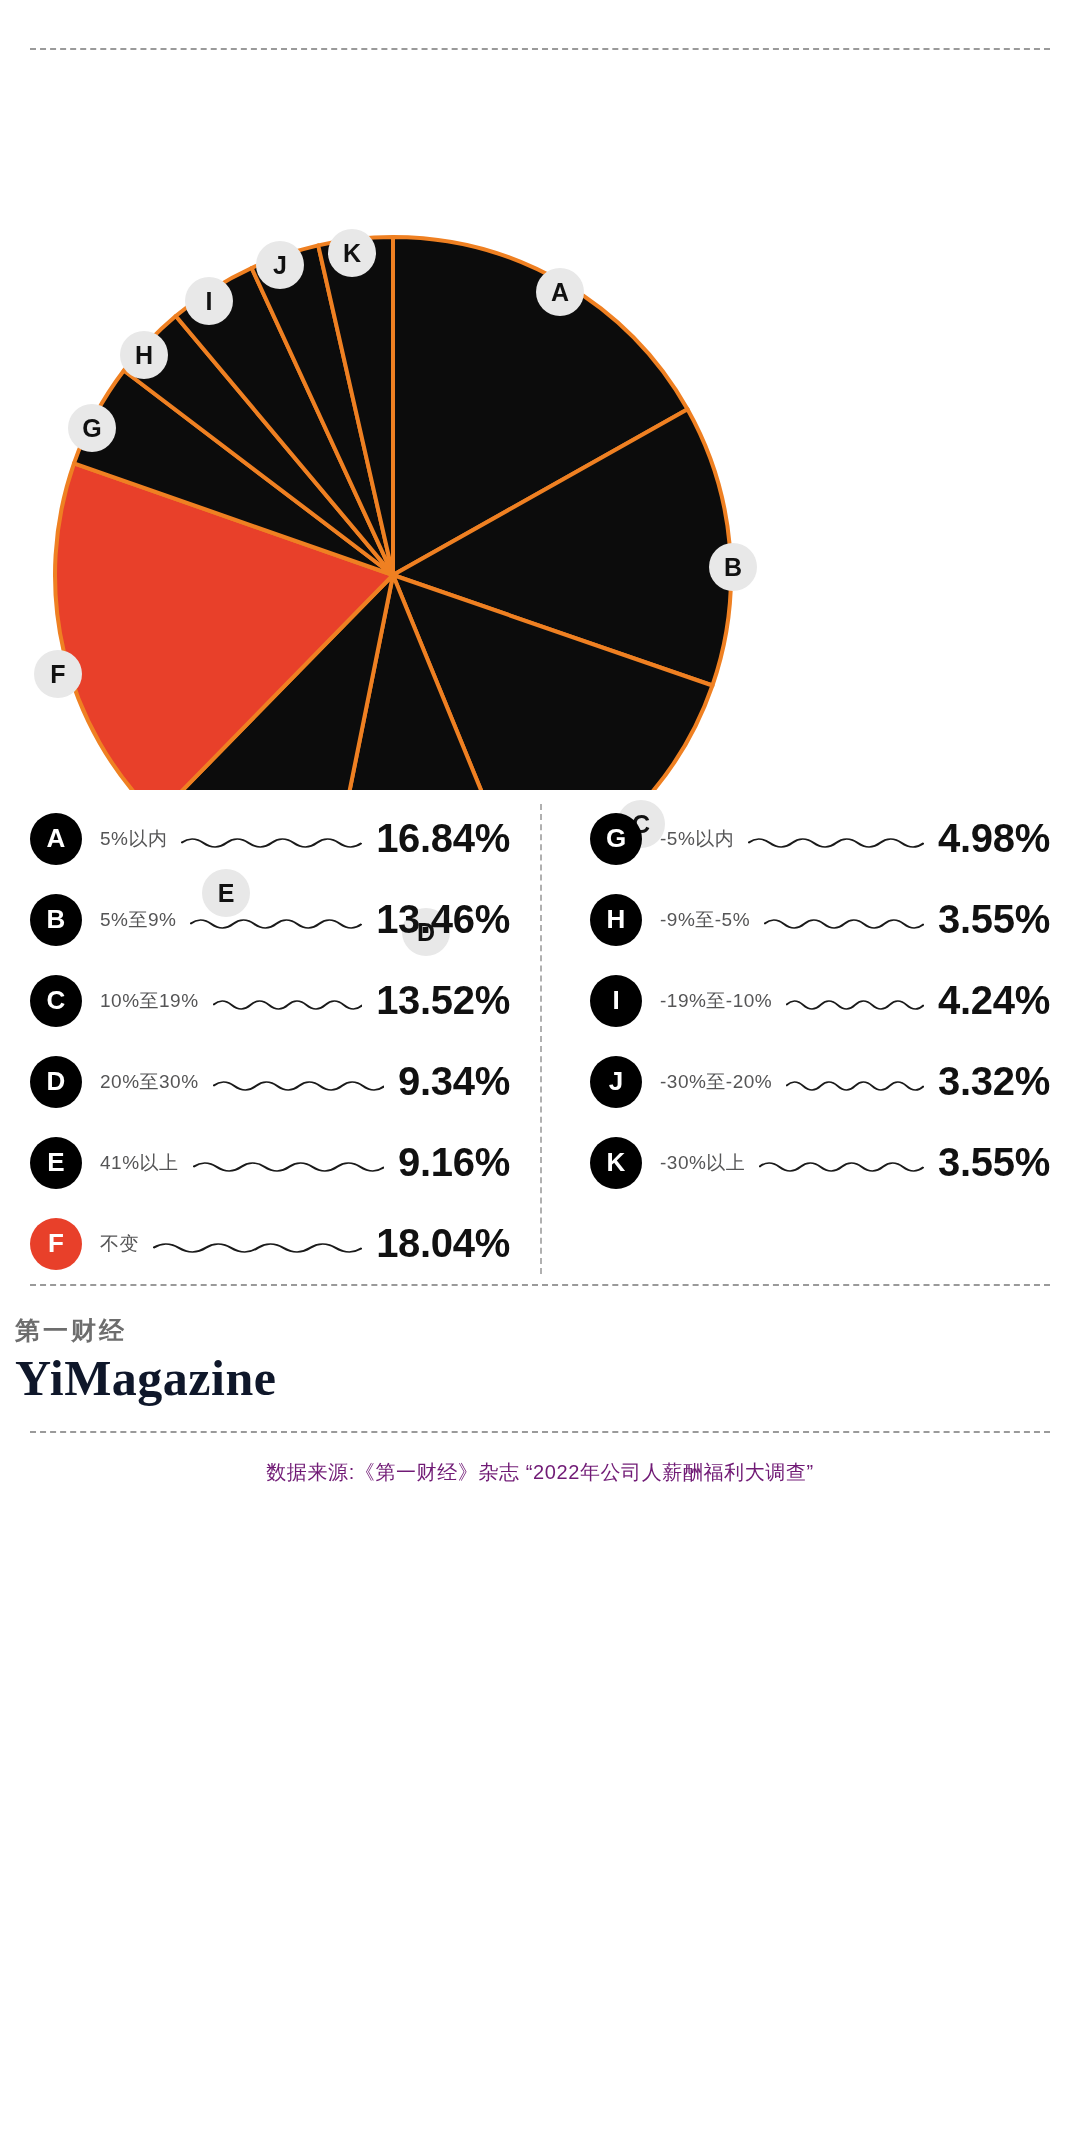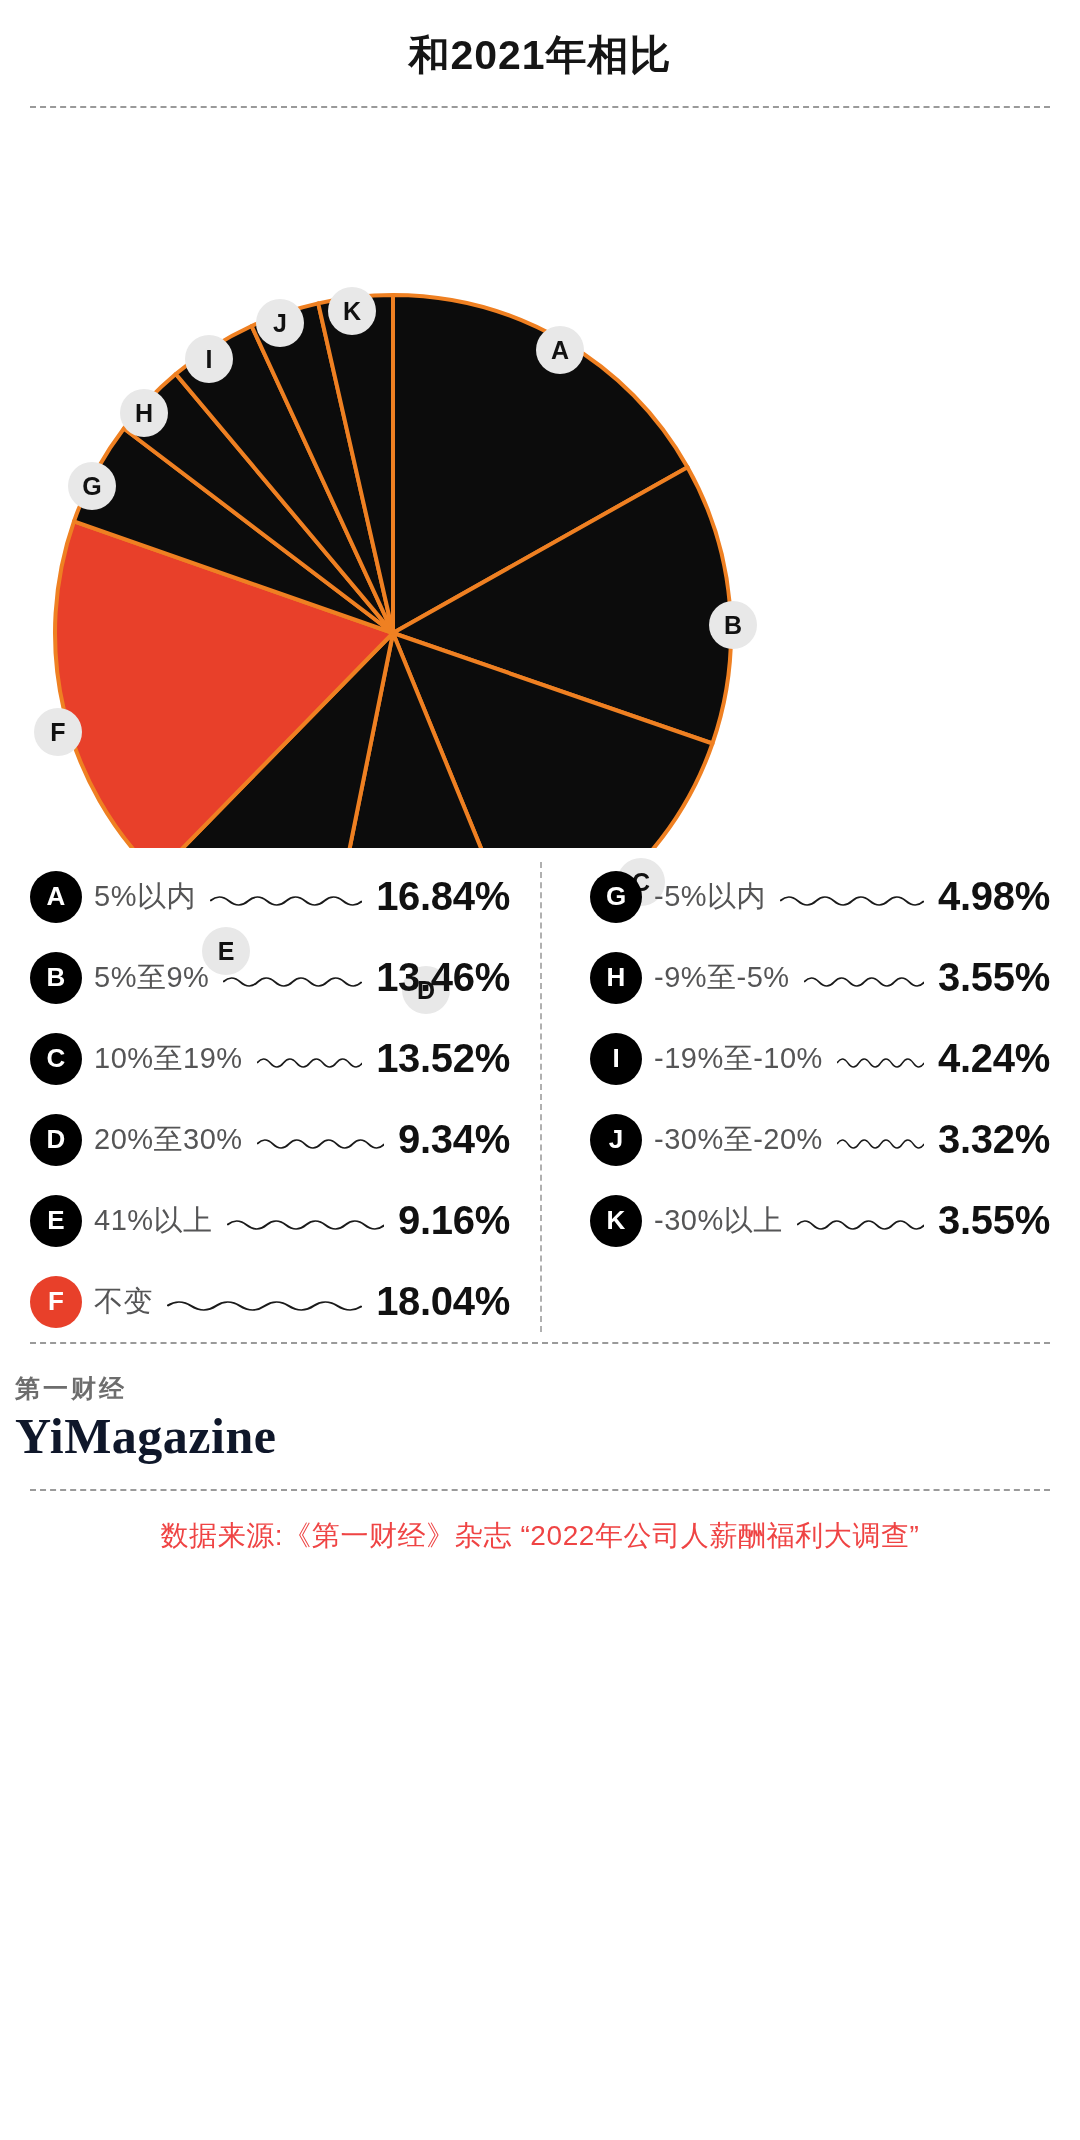--- a/index.html
+++ b/index.html
@@ -83,22 +83,22 @@
     width:52px; height:52px;
     border-radius:50%;
     background:#000;
     color:#fff;
     display:flex; align-items:center; justify-content:center;
     font-size:26px; font-weight:bold;
     flex:0 0 auto;
   }
   .legend-badge.accent { background:#e8402a; }
   .legend-label {
-    margin-left:12px;
-    font-size:29px;
+    margin-left:18px;
+    font-size:19px;
     color:#555556;
     white-space:nowrap;
     letter-spacing:0.5px;
   }
   .legend-squig {
     flex:1 1 auto;
     min-width:34px;
     height:14px;
     margin:0 14px;
     position:relative;
@@ -128,31 +128,30 @@
   .brand-en {
     font-size:50px;
     color:#0f172a;
     font-family:"Liberation Serif","DejaVu Serif",serif;
     font-weight:bold;
     letter-spacing:0.5px;
     margin-top:2px;
   }
   #source-note {
     text-align:center;
-    font-size:28px;
-    color:#ef4444;
+    font-size:20px;
+    color:#701a75;
     padding-top:26px;
     letter-spacing:0.6px;
   }
 </style>
 </head>
 <body>
 
 <div id="title-block">
-  <div class="title-line">和2021年相比</div>
 </div>
 
 <div class="rule" id="rule-top"></div>
 
 <div id="chart-area">
   <svg id="pie-svg" width="1080" height="740" viewBox="0 0 1080 740">
     <g id="pie-slices">
         <path d="M 393 525 L 393.00 187.00 A 338 338 0 0 1 687.54 359.20 Z" fill="#0c0c0c" stroke="#ef8022" stroke-width="4" stroke-linejoin="round"></path>
         <path d="M 393 525 L 687.54 359.20 A 338 338 0 0 1 712.43 635.49 Z" fill="#0c0c0c" stroke="#ef8022" stroke-width="4" stroke-linejoin="round"></path>
         <path d="M 393 525 L 712.43 635.49 A 338 338 0 0 1 520.97 837.84 Z" fill="#0c0c0c" stroke="#ef8022" stroke-width="4" stroke-linejoin="round"></path>

